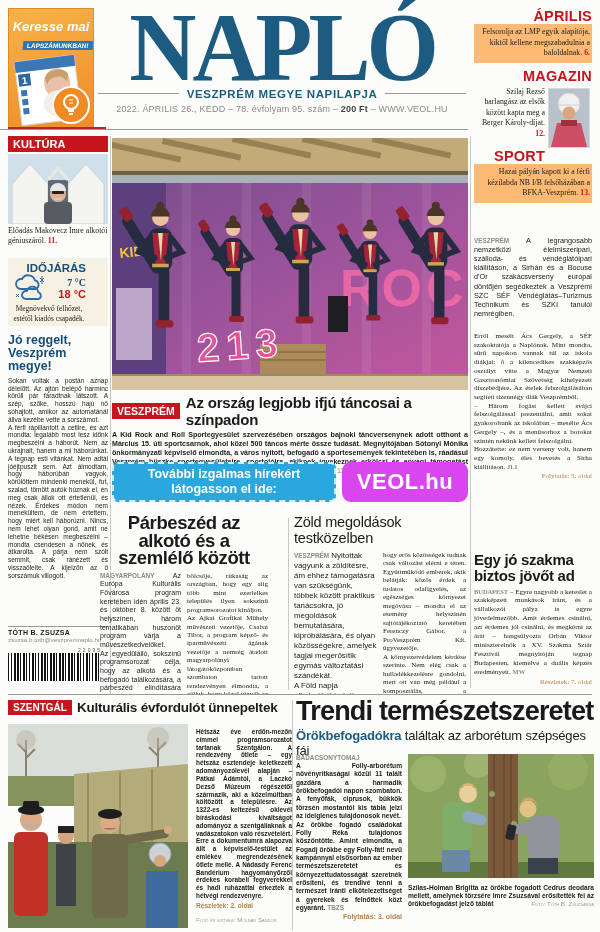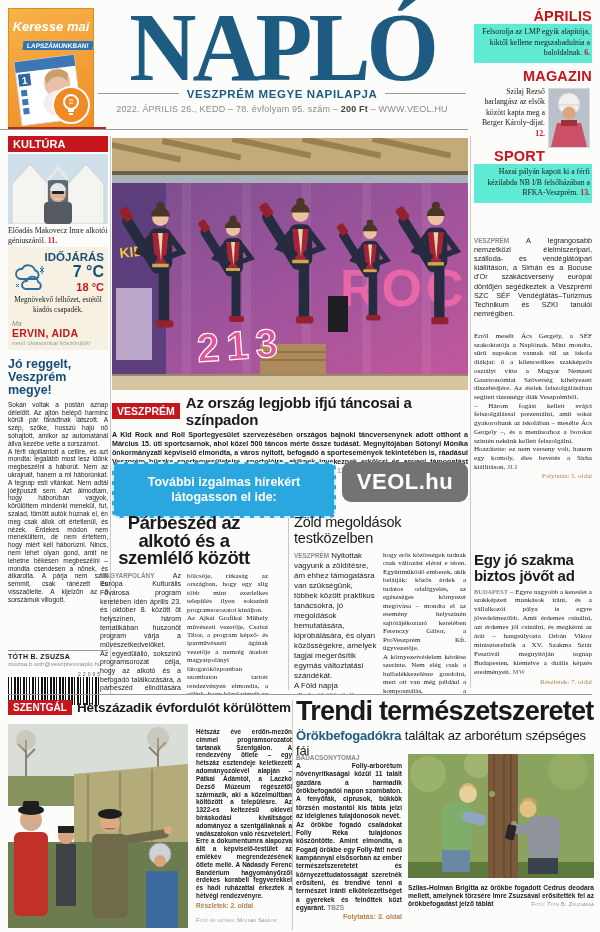--- a/index.html
+++ b/index.html
@@ -28,34 +28,34 @@
   .mast-sub .ln{flex:1;height:1px;background:#9a9a96;}
   .mast-sub .tx{color:#1d5c80;font-weight:bold;font-size:11.5px;letter-spacing:.6px;}
   .dateline{font-size:9px;color:#8a8a8a;margin-top:4px;letter-spacing:.2px;}
   .dateline b{color:#444;}
 
   
   .teasers{left:474px;top:8px;width:118px;}
   .tz-h{color:#c5161d;font-weight:bold;font-size:14.5px;text-align:right;letter-spacing:.2px;}
   .tz-t{font-family:"Liberation Serif",serif;font-size:7.8px;line-height:1.35;text-align:right;
         padding:3px 2px 4px 4px;}
-  .tz-cream{background:#5eead4;}
+  .tz-cream{background:#fdba74;}
   .tz-p{color:#c5161d;font-weight:bold;}
   .mag-img{float:right;margin:1px 0 1px 3px;border:1px solid #d8d8d8;}
 
   
   .left-col{left:8px;top:136px;width:100px;height:560px;}
   .sec-banner{background:#c5161d;color:#fff;font-weight:bold;font-size:11px;padding:2px 5px;}
   .kult-cap{font-family:"Liberation Serif",serif;font-size:7.8px;line-height:1.3;margin-top:2px;}
   .kult-cap .pg{color:#c5161d;font-weight:bold;}
-  .weather{background:#f6f1e2;padding:4px 4px 2px 4px;margin-top:1px;}
+  .weather{background:#f6f1e2;padding:4px 22px 2px 4px;margin-top:12px;}
   .wx-title{color:#164e79;font-weight:bold;font-size:11.5px;text-align:right;}
   .wx-row{display:flex;align-items:center;}
   .wx-temps{flex:1;text-align:right;}
-  .wx-low{color:#164e79;font-weight:bold;font-size:16px;}
+  .wx-low{color:#164e79;font-weight:bold;font-size:10px;font-family:Liberation Serif, serif;}
   .wx-high{color:#c5161d;font-weight:bold;font-size:11px;}
   .wx-desc{font-family:"Liberation Serif",serif;font-size:7.4px;text-align:center;line-height:1.3;margin-top:2px;}
   .nameday{background:#f6f1e2;padding:3px 4px 4px 4px;}
   .nd-ma{font-size:7px;font-style:italic;color:#8a8a8a;}
   .nd-names{color:#c5161d;font-weight:bold;font-size:10.5px;letter-spacing:.3px;}
   .nd-suffix{font-size:6.2px;font-style:italic;color:#9a9a9a;}
   .greet-h{color:#164e79;font-weight:bold;font-size:12.5px;line-height:1.05;margin-top:8px;}
   .greet-b{font-size:6.5px;line-height:1.2;margin-top:4px;height:246px;overflow:hidden;}
   .greet-author{border-top:1px solid #999;margin-top:3px;padding-top:2px;font-weight:bold;font-size:7px;letter-spacing:.3px;}
   .greet-mail{font-size:6.2px;color:#8a8a8a;}
@@ -69,24 +69,24 @@
   .lead-capblock{left:112px;top:394px;width:356px;}
   .lead-hrow{display:flex;align-items:center;gap:6px;}
   .lead-h{font-weight:bold;font-size:15px;letter-spacing:-.2px;}
   .lead-cap{position:relative;font-size:7.1px;font-weight:bold;line-height:1.28;margin-top:3px;text-align:justify;}
   .credit{font-size:6.2px;color:#9a9a9a;font-variant:small-caps;font-weight:normal;}
   .lead-credit{position:absolute;right:0;bottom:0;background:#fcfcfa;padding-left:4px;}
   .byl{color:#8a8a8a;font-weight:bold;font-size:6.5px;}
 
   
   .veol{left:112px;top:462px;width:356px;height:44px;}
-  .veol-blue{position:absolute;left:0;top:0;width:224px;height:56px;background:#2aa7de;border-radius:6px;
+  .veol-blue{position:absolute;left:0;top:0;width:224px;height:40px;background:#2aa7de;border-radius:6px;
              border:2px dashed #cfeefb;box-sizing:border-box;display:flex;flex-direction:column;
              align-items:center;justify-content:center;color:#fff;font-weight:bold;font-size:12.5px;line-height:1.2;}
-  .veol-orange{position:absolute;left:230px;top:0;width:126px;height:40px;background:#737373;border-radius:9px;
+  .veol-orange{position:absolute;left:230px;top:0;width:126px;height:40px;background:#d946ef;border-radius:9px;
              display:flex;align-items:center;justify-content:center;color:#fff;font-weight:bold;
              font-size:22px;letter-spacing:.5px;}
 
   
   .art{overflow:hidden;}
   .pb{left:100px;top:514px;width:168px;height:180px;}
   .pb-h{font-weight:bold;font-size:18.5px;line-height:.95;text-align:center;letter-spacing:-.4px;}
   .cols{display:flex;gap:6px;margin-top:5px;}
   .col{flex:1;min-width:0;}
   .loc{color:#8a8a8a;font-weight:bold;font-size:6.4px;}
@@ -224,25 +224,20 @@
           <path d="M4 20l3 3M7 20l-3 3" stroke="#2a6da8" stroke-width="1"></path>
         </svg>
         <div class="wx-temps">
           <div class="wx-low">7 °C</div>
           <div class="wx-high">18 °C</div>
         </div>
       </div>
       <div class="wx-desc">Megnövekvő felhőzet, estétől kiadós csapadék.</div>
     </div>
 
-    <div class="nameday">
-      <div class="nd-ma">Ma</div>
-      <div class="nd-names">ERVIN, AIDA</div>
-      <div class="nd-suffix">nevű olvasóinkat köszöntjük!</div>
-    </div>
 
     <div class="greet-h">Jó reggelt, Veszprém megye!</div>
     <div class="greet-b just ml">Sokan voltak a postán aznap délelőtt. Az ajtón belépő harminc körüli pár fáradtnak látszott. A szép, szőke, hosszú hajú nő sóhajtott, amikor az automatánál állva kezébe vette a sorszámot.
 A férfi rápillantott a cetlire, és azt mondta: legalább most lesz időnk megbeszélni a háborút. Nem az ukrajnait, hanem a mi háborúnkat. A tegnap esti vitánkat. Nem adtál jóéjtpuszit sem. Azt álmodtam, hogy háborúban vagyok, körülöttem mindenki menekül, fut, szalad, tömött autók húznak el, én meg csak állok ott értetlenül, és nézek. Érdekes módon nem menekültem, de nem értettem, hogy miért kell háborúzni. Nincs, nem lehet olyan gond, amit ne lehetne békésen megbeszélni – mondta csendesen a nőnek, és átkarolta. A párja nem szólt semmit, csak ránézett és visszaölelte. A kijelzőn az ő sorszámuk villogott.</div>
     <div class="greet-author">TÓTH B. ZSUZSA</div>
     <div class="greet-mail">zsuzsa.b.toth@veszpremnaplo.hu</div>
     <div class="barcode-wrap">
       <div class="barcode-num">22095</div>
       <div class="barcode"></div>
     </div>
@@ -383,21 +378,21 @@
     <div class="szakma-h">Egy jó szakma biztos jövőt ad</div>
     <div class="szakma-b">
       <span class="loc">BUDAPEST</span><span class="ml"> – Egyre nagyobb a kereslet a szakképzett munkások iránt, és a vállalkozói pálya is egyre jövedelmezőbb. Amit érdemes csinálni, azt érdemes jól csinálni, és megkérni az árát – hangsúlyozta Orbán Viktor miniszterelnök a XV. Szakma Sztár Fesztivál megnyitóján tegnap Budapesten, kiemelve a duális képzés eredményeit. </span><span class="byl">MW</span>
       <div class="cont">Részletek: 7. oldal</div>
     </div>
   </div>
 
   <div class="abs szg">
     <div class="szg-hrow">
       <span class="sec-banner" style="font-size:10px">SZENTGÁL</span>
-      <span class="szg-h">Hétszázadik évfordulót körülöttem</span>
+      <span class="szg-h">Kulturális évfordulót ünnepeltek</span>
     </div>
     <svg class="szg-photo" width="180" height="204" viewBox="0 0 180 204">
       <rect width="180" height="60" fill="#d9ded9"></rect>
       <g stroke="#7a6a55" stroke-width="2" opacity=".8">
         <path d="M18 56V16M18 28l-8-8M18 34l9-9M150 54V14M150 26l8-8M150 32l-9-9"></path>
       </g>
       <circle cx="18" cy="16" r="10" fill="#b9b4a4" opacity=".5"></circle>
       <circle cx="150" cy="14" r="11" fill="#b9b4a4" opacity=".5"></circle>
       <rect y="52" width="180" height="30" fill="#86935f"></rect>
       <polygon points="66,50 180,40 180,132 66,120" fill="#b3ab79"></polygon>

